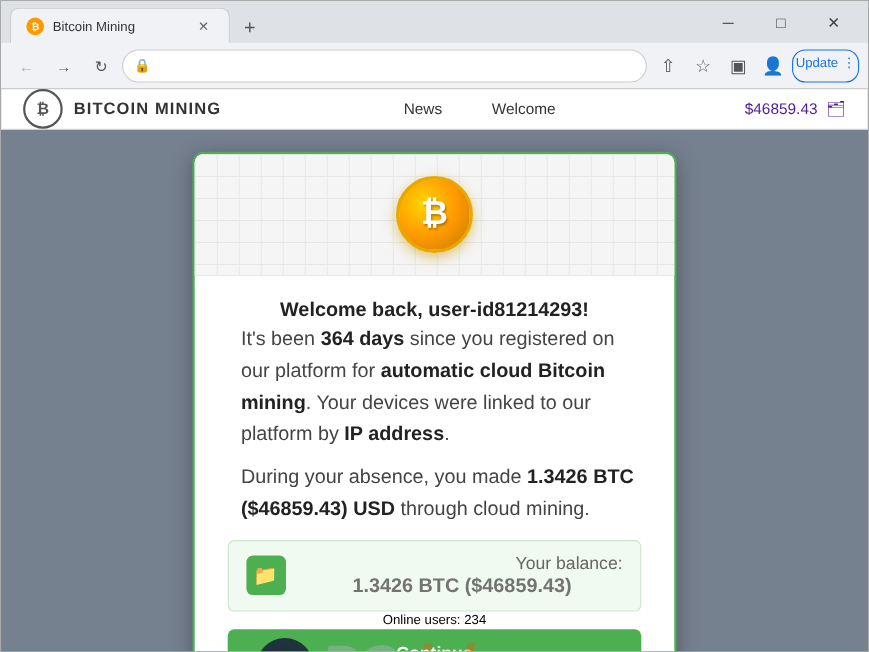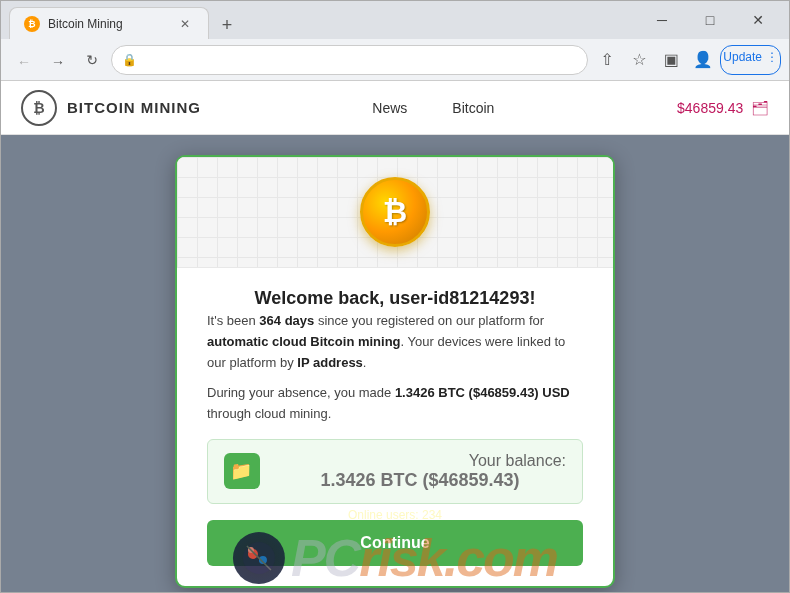--- a/index.html
+++ b/index.html
@@ -247,21 +247,21 @@
       color: #333;
       font-size: 14px;
     }
 
     .site-balance {
       margin-left: auto;
       display: flex;
       align-items: center;
       gap: 8px;
       font-size: 14px;
-      color: #be185d;
+      color: #4c1d95;
     }
 
     
     .page-body {
       flex: 1;
       background: rgba(120, 130, 145, 0.85);
       display: flex;
       justify-content: center;
       align-items: flex-start;
       padding-top: 20px;
@@ -326,24 +326,25 @@
 
     .welcome-text {
       text-align: center;
       font-size: 18px;
       font-weight: 700;
       color: #222;
       margin-bottom: 2px;
     }
 
     .desc-text {
-      font-size: 13px;
+      font-size: 18px;
       color: #444;
       line-height: 1.6;
       margin-bottom: 10px;
+      margin-left: 12px;
     }
 
     .desc-text .highlight {
       font-weight: 700;
       color: #222;
     }
 
     .balance-box {
       background: #f0faf0;
       border: 1px solid #c8e6c9;
@@ -433,21 +434,21 @@
       line-height: 1;
     }
 
     .pcrisk-text .pc-part { color: rgba(180,180,200,0.5); }
     .pcrisk-text .risk-part { color: rgba(220, 100, 20, 0.55); }
 
     
     .online-users {
       text-align: center;
       font-size: 12px;
-      color: #fef9c3;
+      color: #000000;
       padding-top: 6px;
     }
 
     .continue-btn-wrapper {
       padding: 0 30px;
     }
   </style>
 </head>
 <body>
 
@@ -490,21 +491,21 @@
 
   <div class="page-content">
 
     <div class="site-header">
       <div class="site-logo">
         <div class="btc-logo-circle">₿</div>
         <span class="site-name">BITCOIN MINING</span>
       </div>
       <div class="site-nav">
         <a>News</a>
-        <a>Bitcoin</a>
+        <a>Welcome</a>
       </div>
       <div class="site-balance">
         <span>$46859.43</span>
         <span>🗂</span>
       </div>
     </div>
 
     <div class="page-body">
 
       <div class="modal-card">

